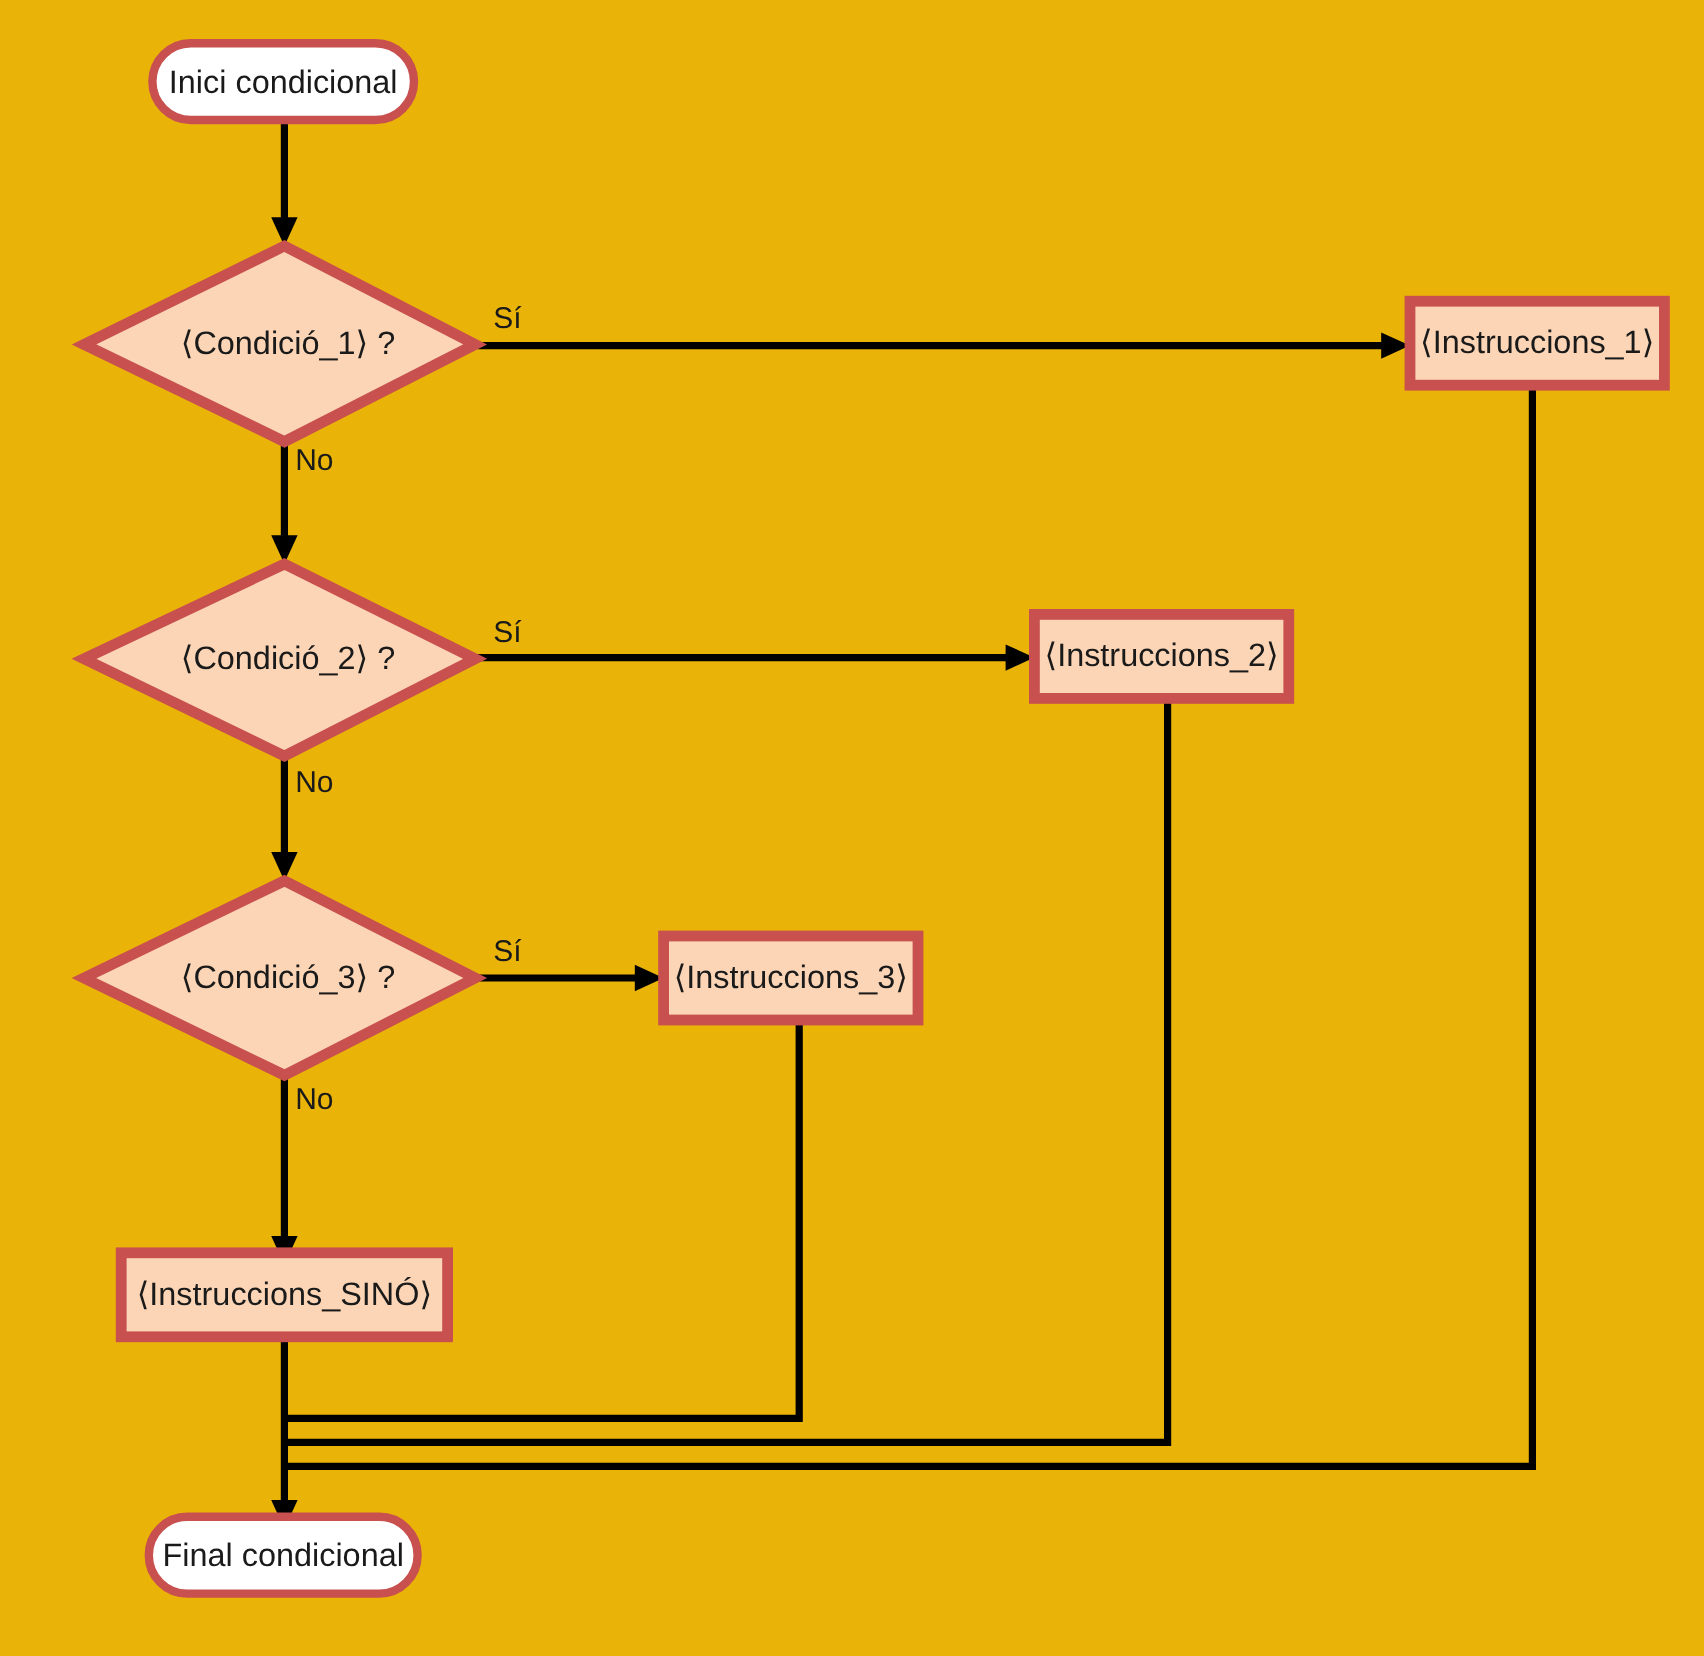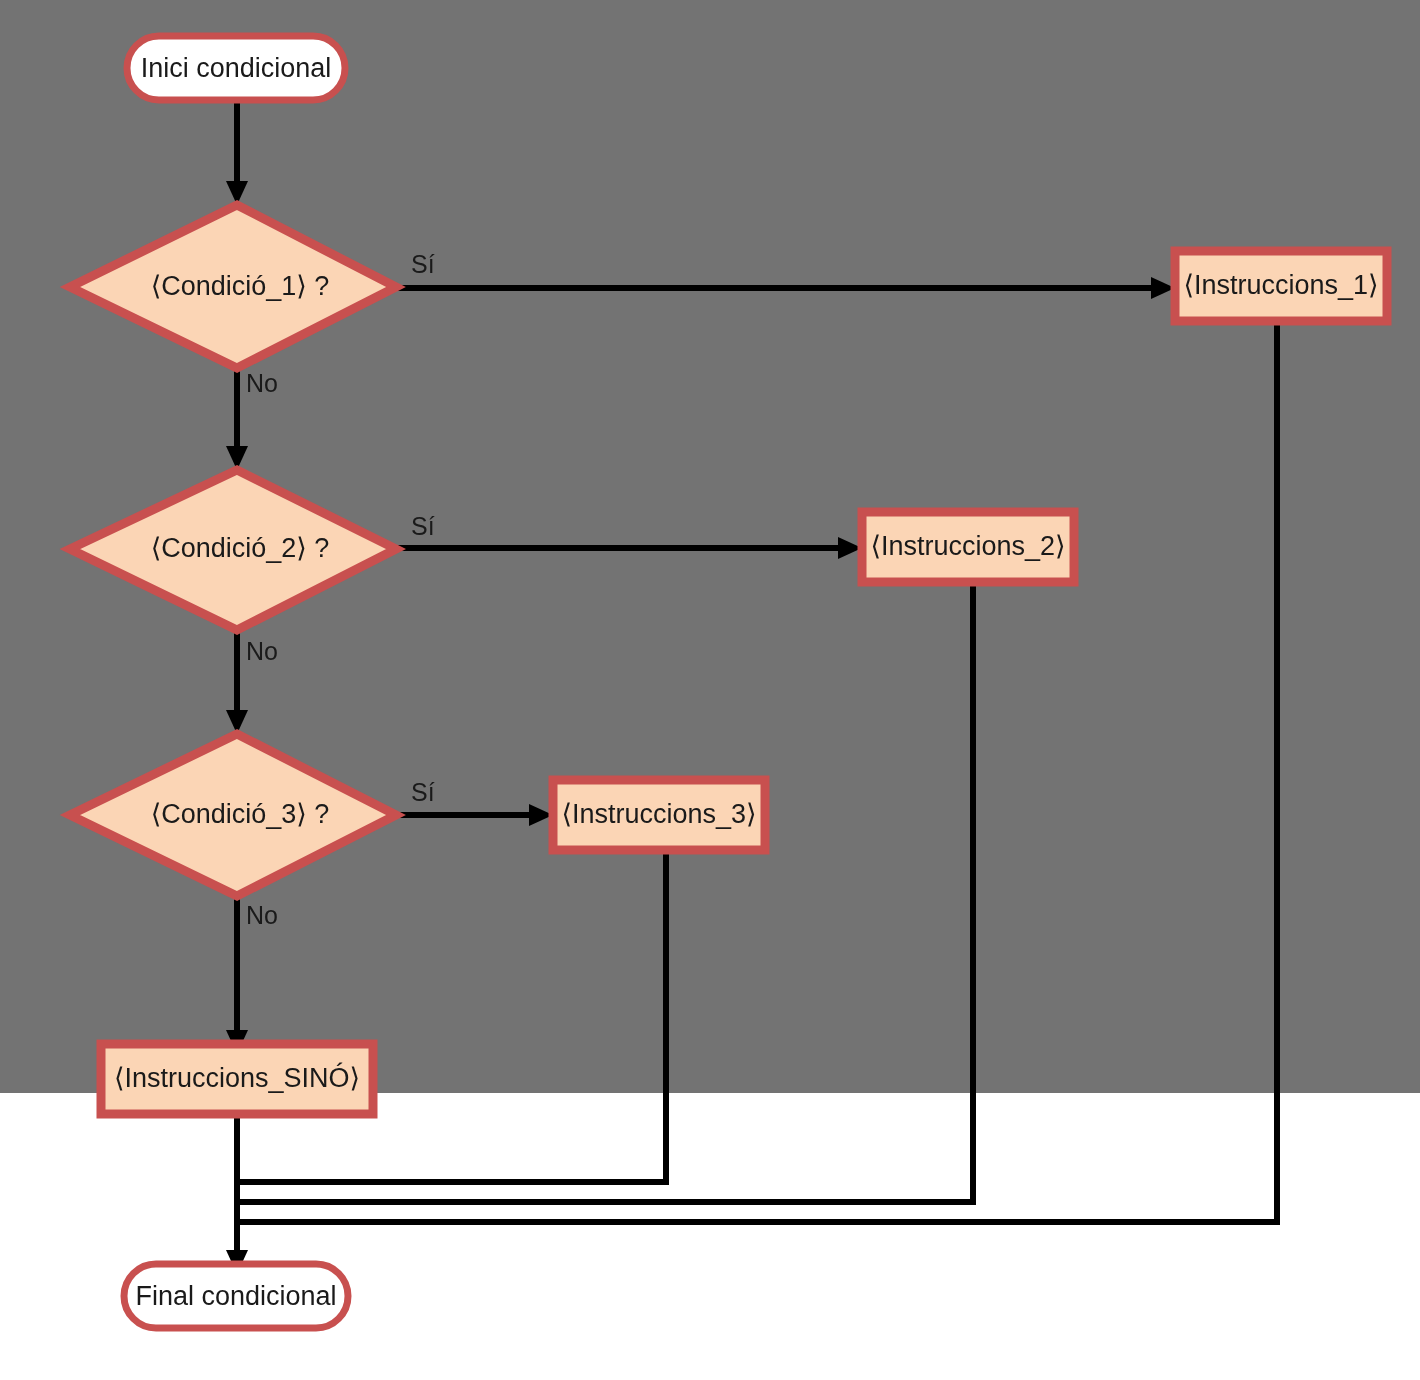--- a/index.html
+++ b/index.html
@@ -9,22 +9,22 @@
   }
   body {
     width: 1420px;
     height: 1380px;
     font-family: "Liberation Sans", sans-serif;
     overflow: hidden;
   }
   #canvas {
     position: relative;
     width: 1420px;
-    height: 1093px;
-    background: #737373;
+    height: 1380px;
+    background: #eab308;
     text-align: right;
   }
   svg#flow {
     display: block;
     width: 1420px;
     height: 1380px;
   }
   .terminal-shape { fill: #ffffff; stroke: #c8504f; stroke-width: 7; }
   .process-shape  { fill: #fbd5b5; stroke: #c8504f; stroke-width: 9; }
   .decision-shape { fill: #fbd5b5; stroke: #c8504f; stroke-width: 9; stroke-linejoin: miter; }

